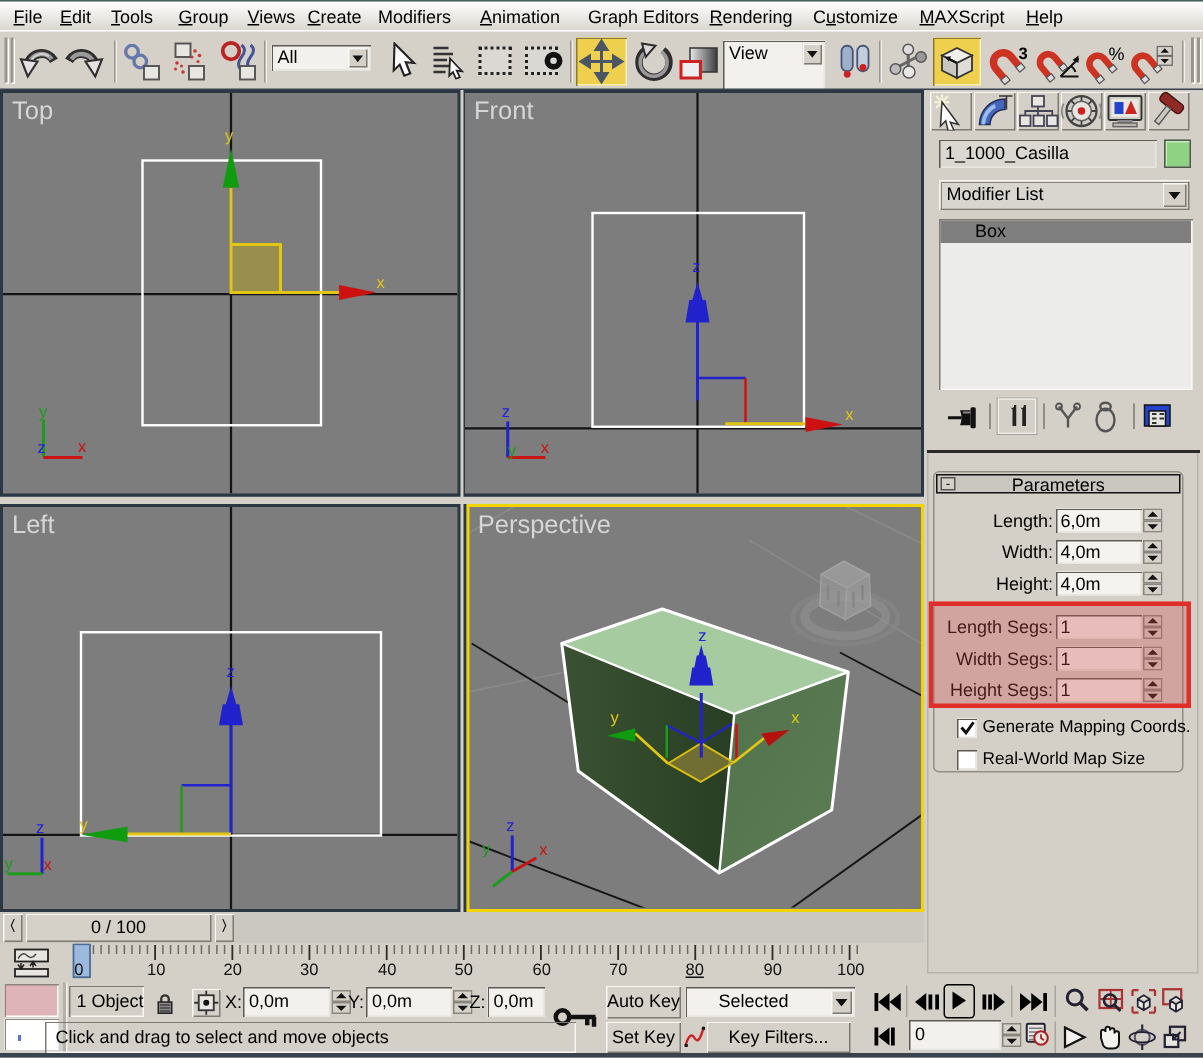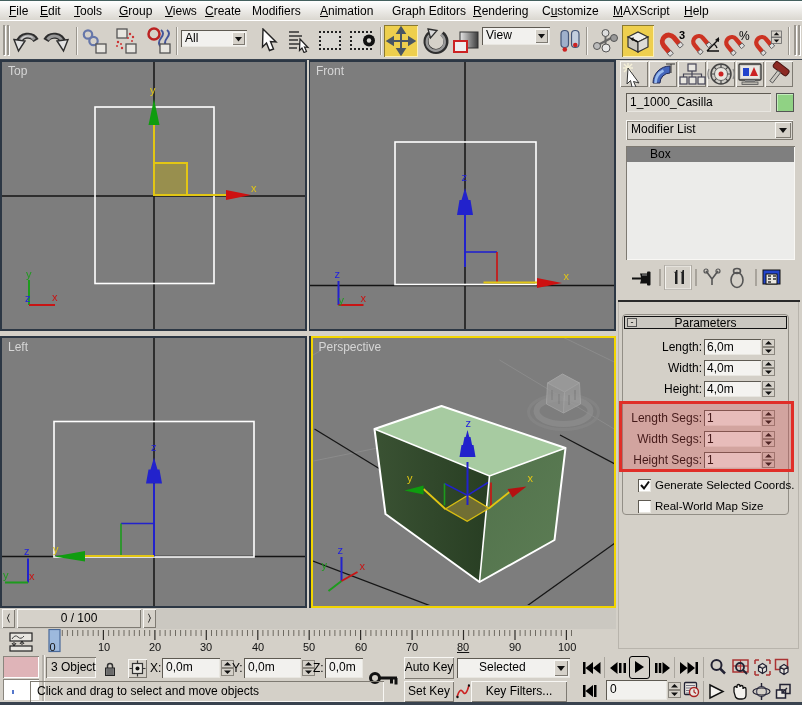--- a/index.html
+++ b/index.html
@@ -3,21 +3,21 @@
 <meta charset="utf-8">
 <style>
 * { margin:0; padding:0; box-sizing:border-box; }
 html,body { width:802px; height:705px; overflow:hidden; }
 body { font-family:"Liberation Sans", sans-serif; background:#d4d0c8; position:relative; }
 .abs { position:absolute; }
 .raised { box-shadow: inset 1px 1px 0 #f8f7f4, inset -1px -1px 0 #7e7a72; }
 .sunken { box-shadow: inset 1px 1px 0 #7e7a72, inset -1px -1px 0 #f8f7f4; }
 .fld { background:#f2f1ee; box-shadow: inset 1px 1px 0 #5e5a52, inset -1px -1px 0 #e8e6e0; }
 .vp { background:#7d7d7d; overflow:hidden; }
-.vplabel { position:absolute; left:6px; top:2px; color:#d6d6d6; font-size:12px;text-align:center; }
+.vplabel { position:absolute; left:6px; top:2px; color:#d6d6d6; font-size:17px;text-align:center; }
 svg { display:block; }
 .pl { position:absolute; font-size:12px; text-align:right; color:#000; }
 .pf { position:absolute; width:57px; height:16px; background:#f4f3f0; box-shadow: inset 1px 1px 0 #5e5a52, inset -1px -1px 0 #e8e6e0; font-size:12px; line-height:16px; padding-left:3px; }
 .spin { position:absolute; width:13px; height:16px; }
 </style>
 </head>
 <body>
 
 <div class="abs" id="menubar" style="left:0;top:0;width:802px;height:20px;background:linear-gradient(#ffffff,#dad7d0);border-top:1px solid #44605e;">
   <div class="abs" style="top:3px;left:0;width:802px;height:15px;font-size:12px;color:#000;">
@@ -130,21 +130,21 @@
     <defs>
         <linearGradient id="sg" x1="0" y1="0" x2="1" y2="0">
           <stop offset="0" stop-color="#e8e8e8"></stop>
           <stop offset="1" stop-color="#3c3c3c"></stop>
         </linearGradient>
       </defs>
     <rect x="8" y="2" width="18" height="16" fill="url(#sg)" stroke="#333" stroke-width="1"></rect>
     <rect x="2" y="11" width="13" height="11" fill="#eeeeee" stroke="#cc2222" stroke-width="2"></rect>
   </svg>
 
-  <div class="abs fld" style="left:482px;top:6px;width:68px;height:18px;font-size:12px;line-height:17px;padding-left:4px;">View</div>
+  <div class="abs fld" style="left:482px;top:6px;width:68px;height:34px;font-size:12px;line-height:17px;padding-left:4px;">View</div>
   <div class="abs raised" style="left:535px;top:8px;width:13px;height:14px;background:#d5d1c9;">
       <svg width="13" height="14">
         <polygon points="3,5 10,5 6.5,9.5" fill="#111"></polygon>
       </svg>
     </div>
 
   <svg class="abs" style="left:558px;top:8px;" width="24" height="26">
     <rect x="3" y="1.5" width="7.5" height="17" rx="3.5" fill="#9fb0cb" stroke="#445577" stroke-width="1.2"></rect>
     <rect x="13.5" y="1.5" width="7.5" height="17" rx="3.5" fill="#c3cedd" stroke="#445577" stroke-width="1.2"></rect>
     <circle cx="6.8" cy="20.5" r="2.3" fill="#cc2222"></circle>
@@ -528,21 +528,21 @@
         </svg>
       </div>
 
     <div class="abs" style="left:-3px;top:87px;width:175px;height:71px;border:3.5px solid #e02e28;background:rgba(205,75,75,0.33);"></div>
 
     <div class="abs" style="left:16px;top:165px;width:13px;height:13px;background:#fff;box-shadow:inset 1px 1px 0 #5e5a52, inset -1px -1px 0 #e8e6e0;">
       <svg width="13" height="13">
           <path d="M3 6 l3 3.5 l5 -7" stroke="#111" stroke-width="2" fill="none"></path>
         </svg>
     </div>
-    <div class="abs" style="left:33px;top:165px;font-size:11.5px;white-space:nowrap;">Generate Selected Coords.</div>
+    <div class="abs" style="left:33px;top:165px;font-size:11.5px;white-space:nowrap;">Generate Mapping Coords.</div>
     <div class="abs" style="left:16px;top:186px;width:13px;height:13px;background:#fff;box-shadow:inset 1px 1px 0 #5e5a52, inset -1px -1px 0 #e8e6e0;"></div>
     <div class="abs" style="left:33px;top:186px;font-size:11.5px;white-space:nowrap;">Real-World Map Size</div>
   </div>
 
   <div class="abs" style="left:2px;top:242px;width:1px;height:347px;background:#b8b4ac;"></div>
   <div class="abs" style="left:2px;top:588px;width:181px;height:1px;background:#b8b4ac;"></div>
   <div class="abs" style="left:182px;top:242px;width:1px;height:347px;background:#b8b4ac;"></div>
 
 </div>
 
@@ -583,21 +583,21 @@
 <div class="abs" style="left:0;top:654.5px;width:616px;height:1px;background:#f4f2ee;"></div>
 
 <div class="abs" id="statusbar" style="left:0;top:654px;width:802px;height:51px;background:#d4d0c8;">
 
   <div class="abs" style="left:3px;top:2px;width:36px;height:22px;background:#dfb4b8;box-shadow:inset 1px 1px 0 #8a867e, inset -1px -1px 0 #fff;"></div>
   <div class="abs" style="left:3px;top:25px;width:36px;height:21px;background:#ffffff;box-shadow:inset 1px 1px 0 #8a867e;">
       <div class="abs" style="left:9px;top:11px;width:2px;height:4px;background:#5577cc;"></div>
     </div>
   <div class="abs" style="left:42px;top:1px;width:2px;height:47px;background:#b5b1aa;box-shadow:1px 0 0 #f4f2ee;"></div>
 
-  <div class="abs sunken" style="left:46px;top:3px;width:50px;height:21px;font-size:12px;line-height:20px;padding-left:5px;">3 Object</div>
+  <div class="abs sunken" style="left:46px;top:3px;width:50px;height:21px;font-size:12px;line-height:20px;padding-left:5px;">1 Object</div>
 
   <svg class="abs" style="left:103px;top:7px;" width="14" height="17">
       <path d="M4.5 7 V5 a2.5 2.5 0 0 1 5 0 V7" fill="none" stroke="#333" stroke-width="1.5"></path>
       <rect x="2.5" y="7" width="9" height="7.5" fill="#8a8a8a" stroke="#222" stroke-width="1"></rect>
       <path d="M3.5 9 h7 M3.5 11 h7 M3.5 13 h7" stroke="#444" stroke-width="0.9"></path>
     </svg>
 
   <div class="abs raised" style="left:128px;top:5px;width:19px;height:19px;background:#d5d1c9;">
     <svg width="19" height="19">
         <rect x="4.5" y="4.5" width="10" height="10" fill="#e8e6e0" stroke="#333" stroke-width="1.2"></rect>

